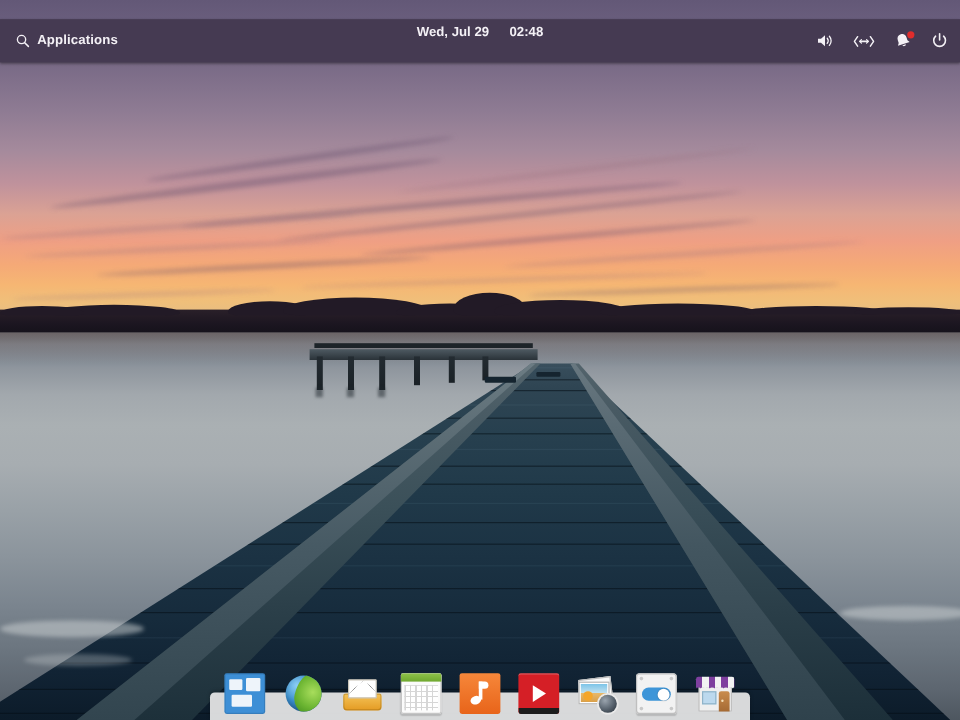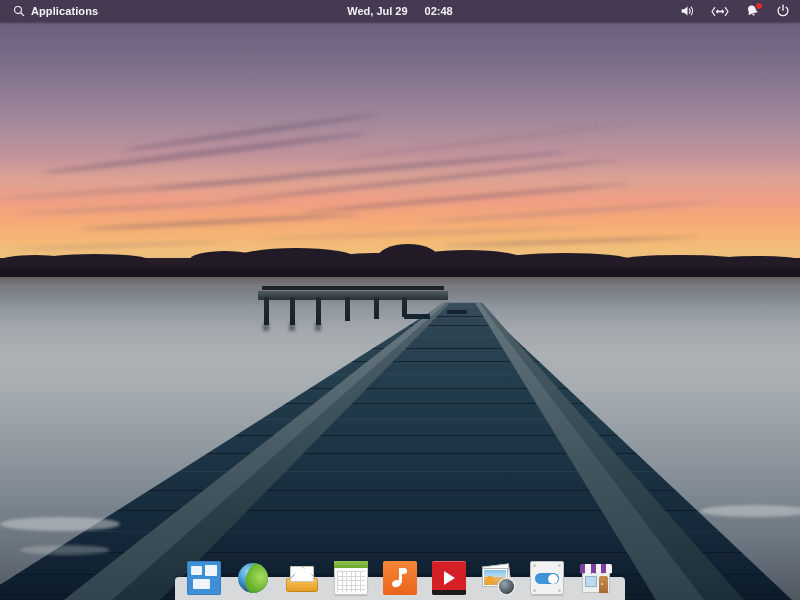--- a/index.html
+++ b/index.html
@@ -147,21 +147,21 @@
   .deck-cleat{
     position:absolute; background:#15242f; border-radius:1px;
   }
   .foam{
     position:absolute; border-radius:50%;
     background:rgba(200,205,208,.55); filter:blur(1.6px);
   }
 
   
   #top-panel{
-    position:absolute; left:0; top:0; width:800px; height:22px;
+    position:absolute; left:0; top:16px; width:800px; height:36px;
     background:#453a52;
     display:flex; align-items:center;
     color:#f4f1f6;
     font-size:11px;
     z-index:40;
     box-shadow:0 1px 2px rgba(0,0,0,.35);
   }
   .panel-left{ display:flex; align-items:center; padding-left:7px; gap:6px; }
   .apps-btn{
     display:flex; align-items:center; gap:6px;

